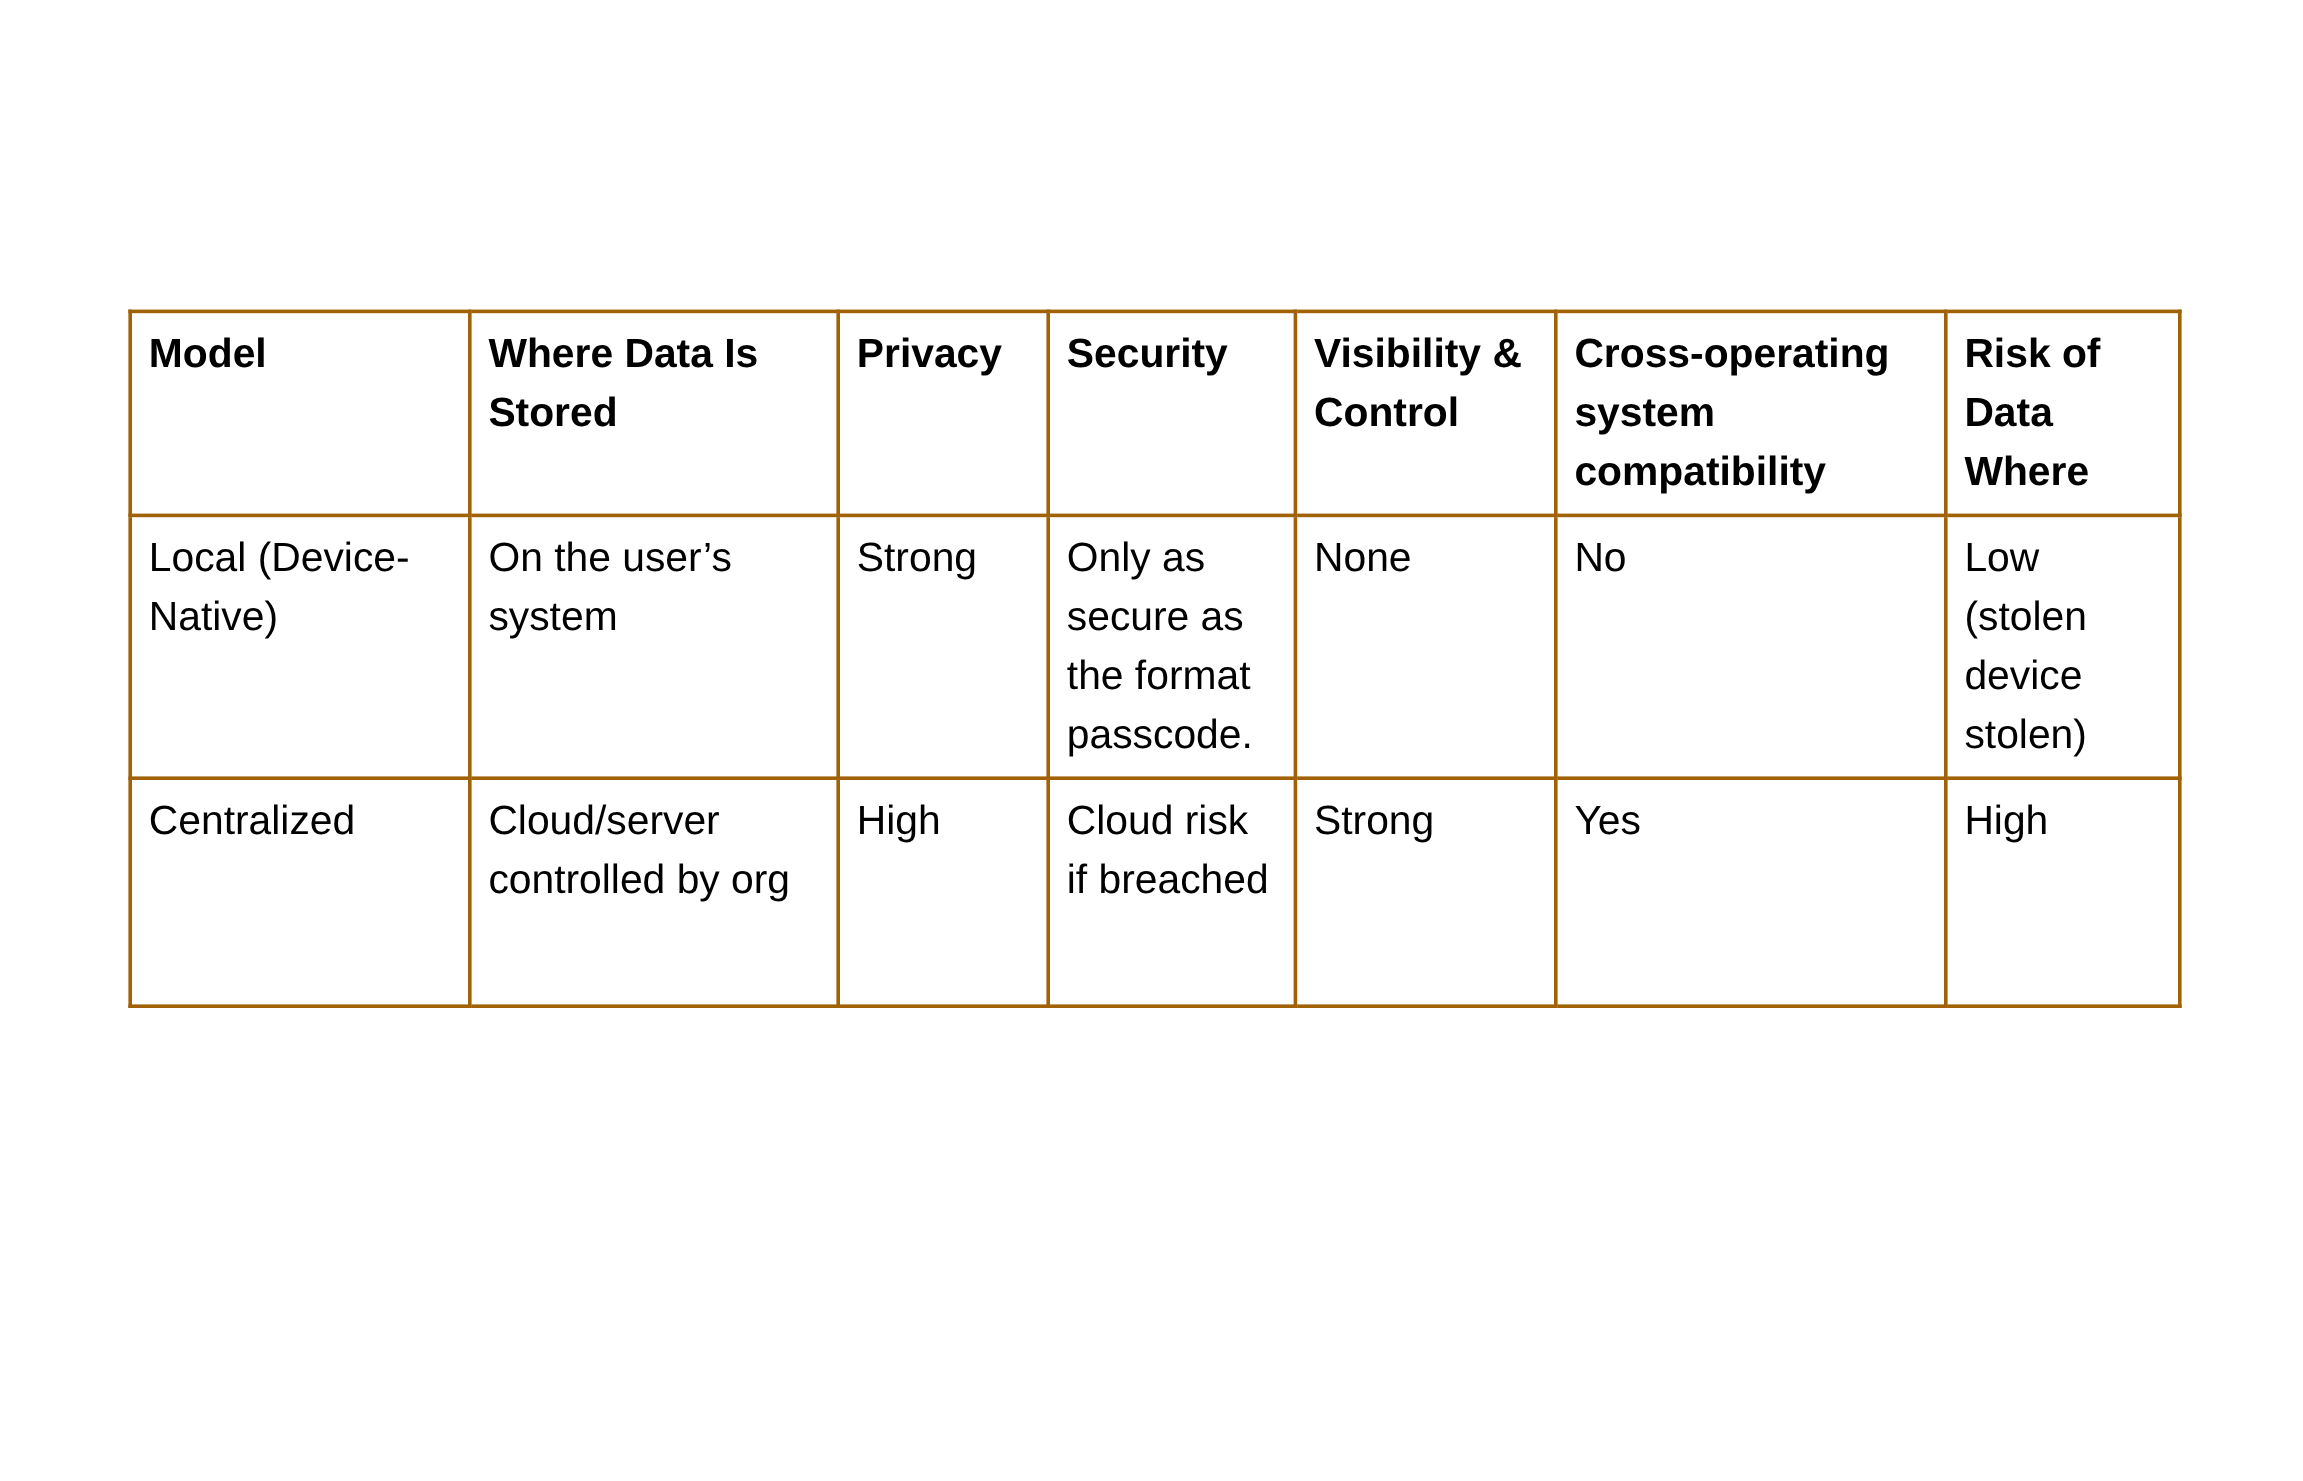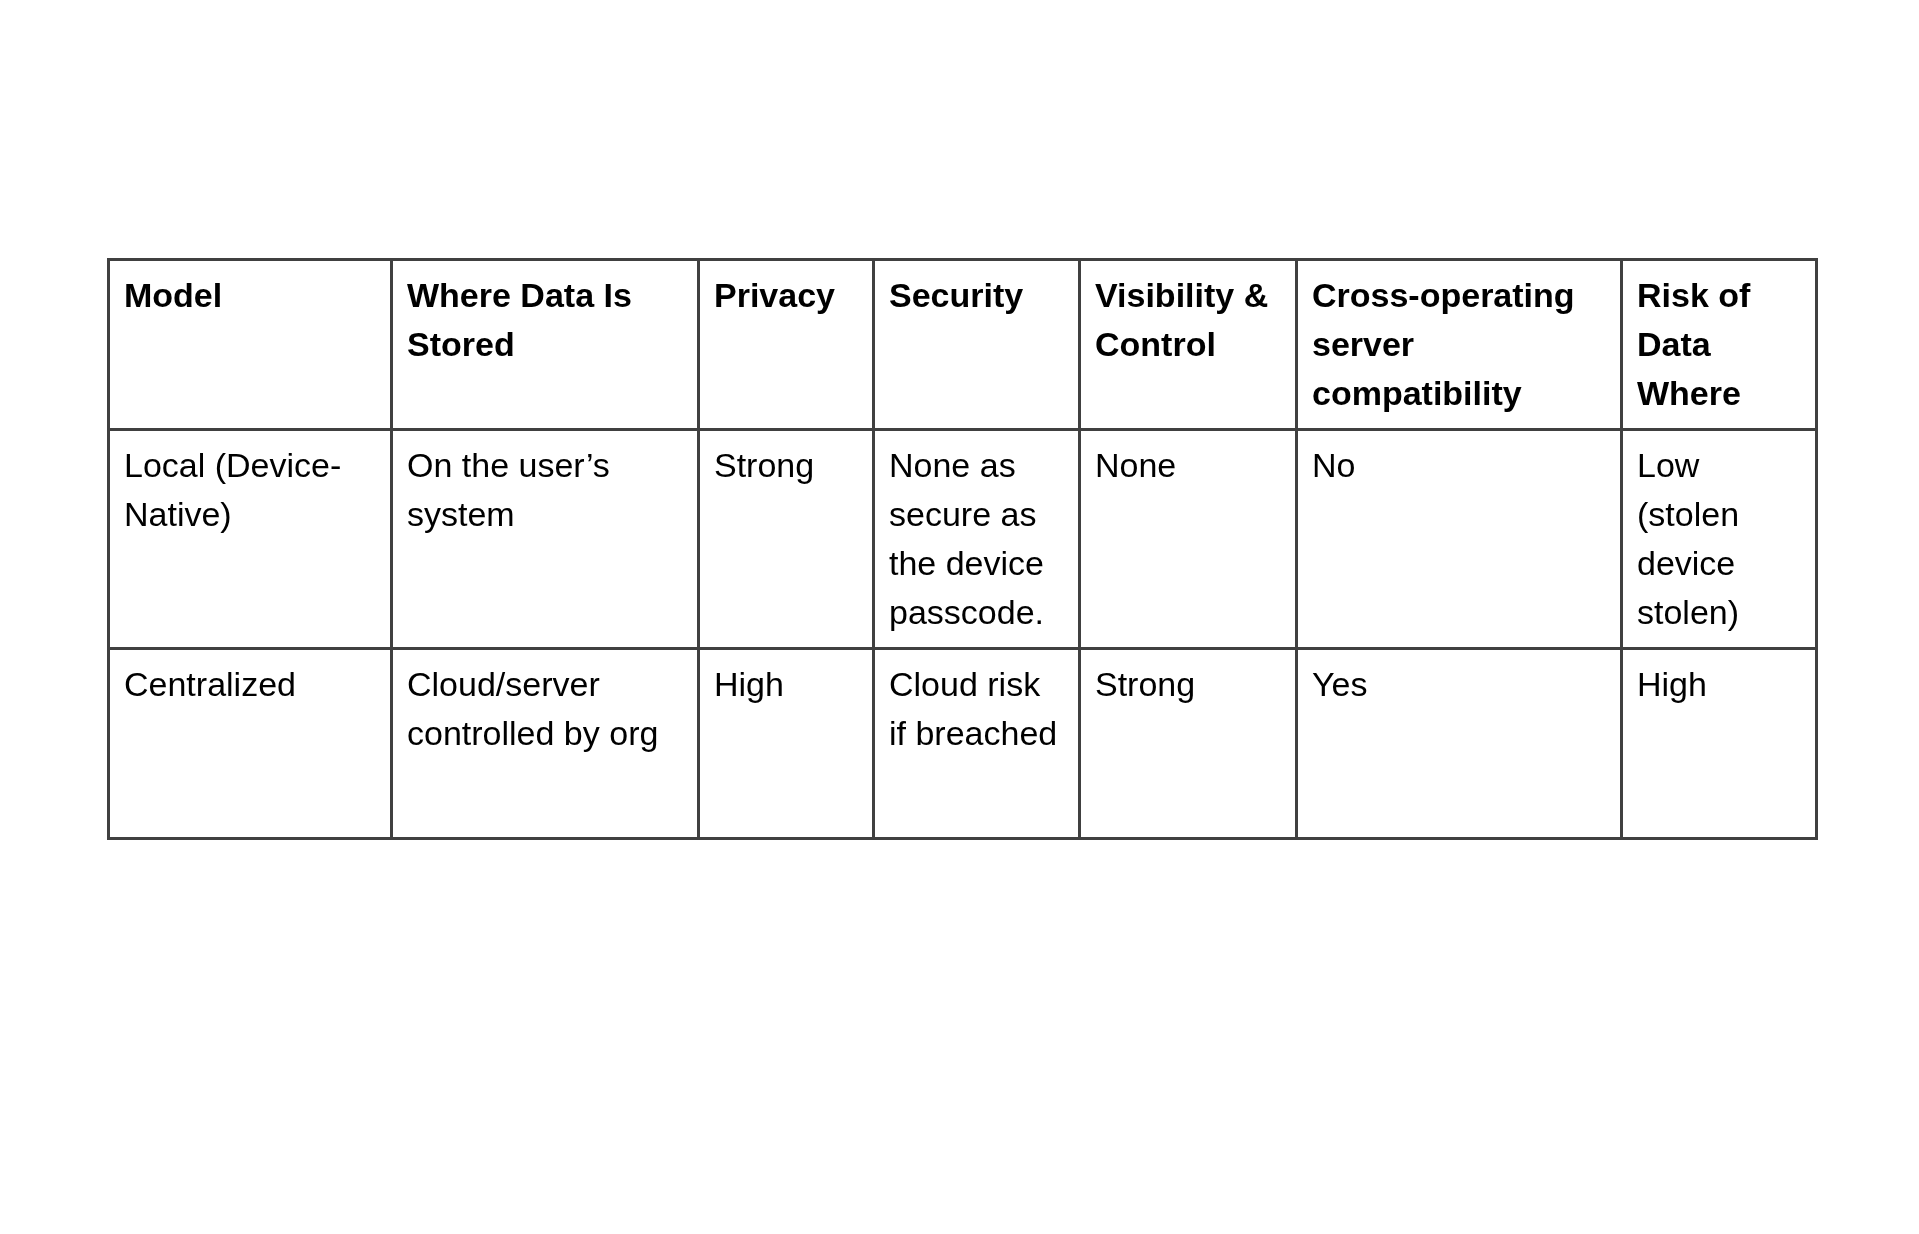--- a/index.html
+++ b/index.html
@@ -28,21 +28,21 @@
     width: 1708px;
   }
   table.cmp {
     border-collapse: collapse;
     width: 1708px;
     table-layout: fixed;
     background: #ffffff;
   }
   table.cmp td,
   table.cmp th {
-    border: 3px solid #404040;
+    border: 3px solid #a16207;
     vertical-align: top;
     text-align: left;
     padding: 10px 14px 10px 14px;
     font-size: 34px;
     line-height: 49px;
     font-weight: normal;
     word-wrap: break-word;
     overflow-wrap: break-word;
   }
   table.cmp thead th {
@@ -77,30 +77,30 @@
           <col class="c5">
           <col class="c6">
       </colgroup>
       <thead>
         <tr class="hdr-row">
           <th>Model</th>
           <th>Where Data Is Stored</th>
           <th>Privacy</th>
           <th>Security</th>
           <th>Visibility &amp; Control</th>
-          <th>Cross-operating server compatibility</th>
+          <th>Cross-operating system compatibility</th>
           <th>Risk of Data Where</th>
         </tr>
       </thead>
       <tbody>
         <tr class="row-1">
           <td>Local (Device-Native)</td>
           <td>On the user’s system</td>
           <td>Strong</td>
-          <td>None as secure as the device passcode.</td>
+          <td>Only as secure as the format passcode.</td>
           <td>None</td>
           <td>No</td>
           <td>Low (stolen device stolen)</td>
         </tr>
         <tr class="row-2">
           <td>Centralized</td>
           <td>Cloud/server controlled by org</td>
           <td>High</td>
           <td>Cloud risk if breached</td>
           <td>Strong</td>

